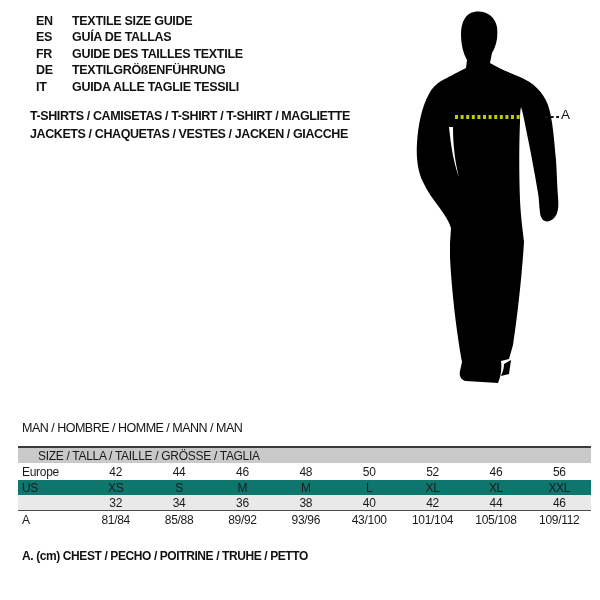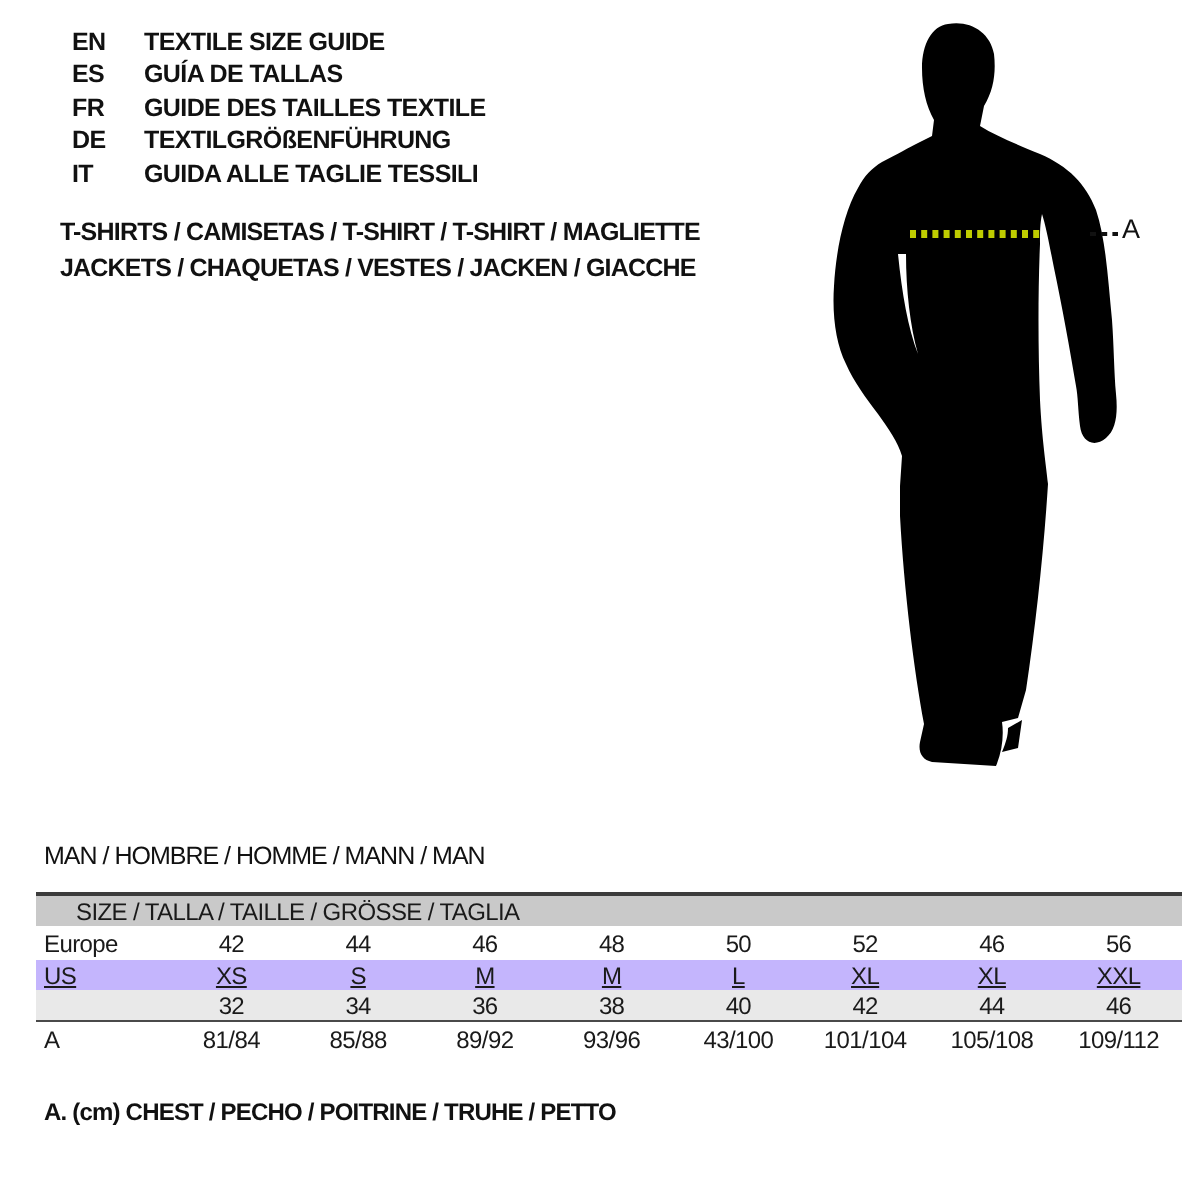--- a/index.html
+++ b/index.html
@@ -26,21 +26,21 @@
   .size-table { position:absolute; left:18px; top:446px; width:573px;
                 border-collapse:collapse; table-layout:fixed;
                 font-size:12px; letter-spacing:-0.3px; color:#1a1a1a;
                 border-top:2px solid #3c3c3c; }
   .size-table td { padding:0; text-align:center; vertical-align:middle; }
   .size-table td.rowlabel { text-align:left; padding-left:4px; }
   .size-table col.c-label { width:66px; }
   tr.thead td { background:#c9c9c9; text-align:left; padding-left:20px;
                 height:15px; }
   tr.r-europe td { height:17px; }
-  tr.r-us td { background:#c4b5fd; height:15px;text-decoration:underline; }
+  tr.r-us td { background:#0f766e; height:15px; }
   tr.r-num td { background:#e9e9e9; height:15px; border-bottom:1px solid #4a4a4a;margin-top:25px; }
   tr.r-a td { height:17px; }
   
   .footnote { position:absolute; left:22px; top:549px; font-weight:700;
               font-size:12px; letter-spacing:-0.4px; }
 </style>
 </head>
 <body>
 
 <div class="page">

